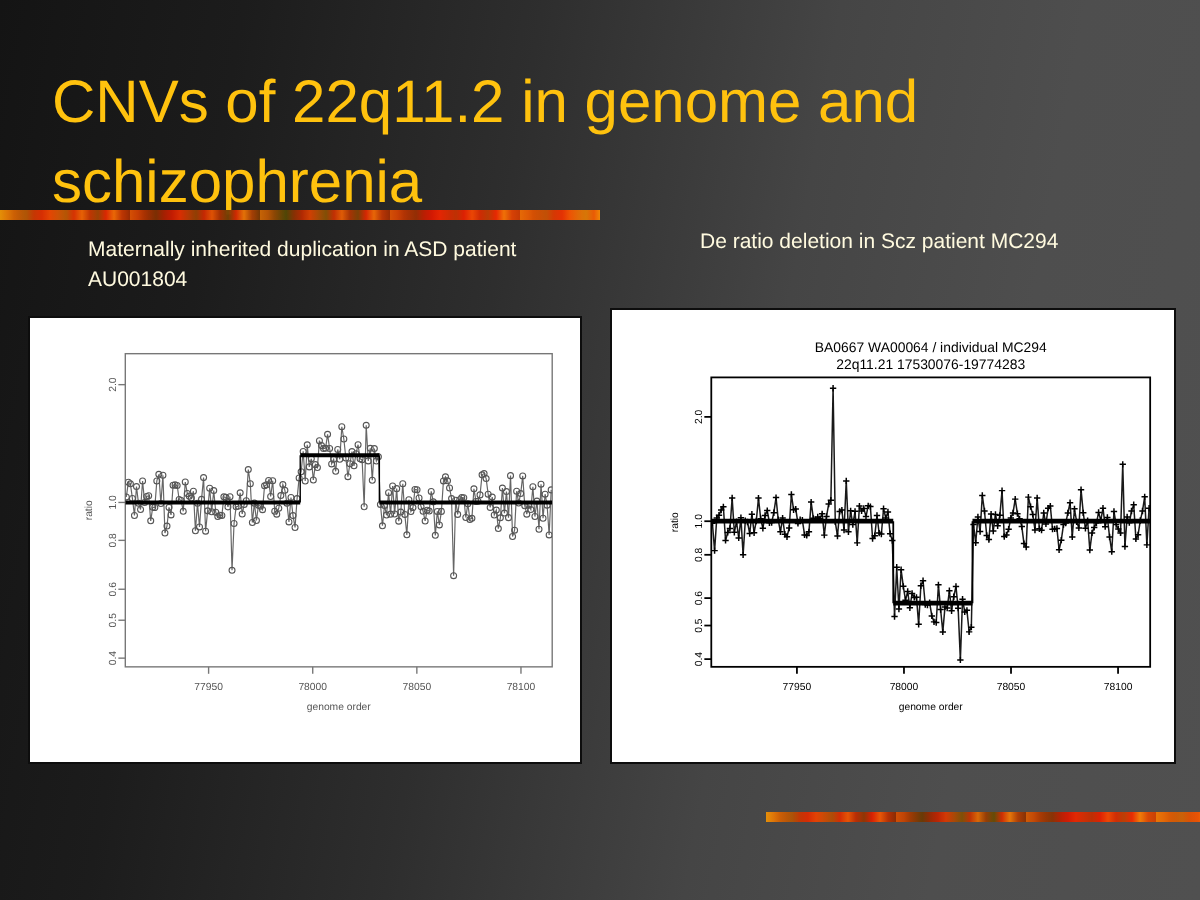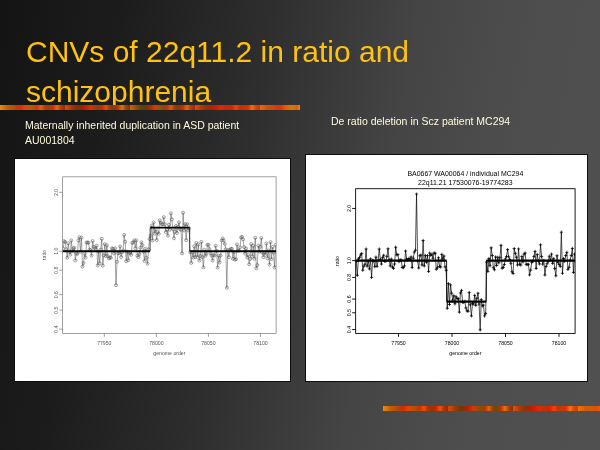--- a/index.html
+++ b/index.html
@@ -63,20 +63,21 @@
     width: 217px;
   }
 
   
   .caption {
     position: absolute;
     color: #fffadf;
     font-size: 10.5px;
     line-height: 1.42;
     white-space: pre-wrap;
+    margin-left: 19px;
   }
   #caption-left { left: 25px; top: 118px; width: 265px; }
   #caption-right { left: 331px; top: 114px; width: 250px; }
 
   
   .figure {
     position: absolute;
     background: #ffffff;
     border: 1px solid #0d0d0d;
     box-sizing: border-box;
@@ -89,21 +90,21 @@
 
   
   .ax-label { font-family: "Liberation Sans", sans-serif; fill: #555; }
   .ax-label-dark { font-family: "Liberation Sans", sans-serif; fill: #000; }
 </style>
 </head>
 <body>
 
 <div id="slide">
 
-  <h1 id="title">CNVs of 22q11.2 in ratio and schizophrenia</h1>
+  <h1 id="title">CNVs of 22q11.2 in genome and schizophrenia</h1>
 
   <div class="deco-bar" id="deco-top"></div>
   <div class="deco-bar" id="deco-bottom"></div>
 
   <div class="caption" id="caption-left">Maternally inherited duplication in ASD patient AU001804</div>
   <div class="caption" id="caption-right">De ratio deletion in Scz patient MC294</div>
 
   <div class="figure" id="figure-left">
     <svg class="plot-svg" id="svg-left" viewBox="0 0 277 224" preserveAspectRatio="none">
         <rect x="48" y="18" width="215" height="158" fill="none" stroke="#777777" stroke-width="0.7"></rect>

